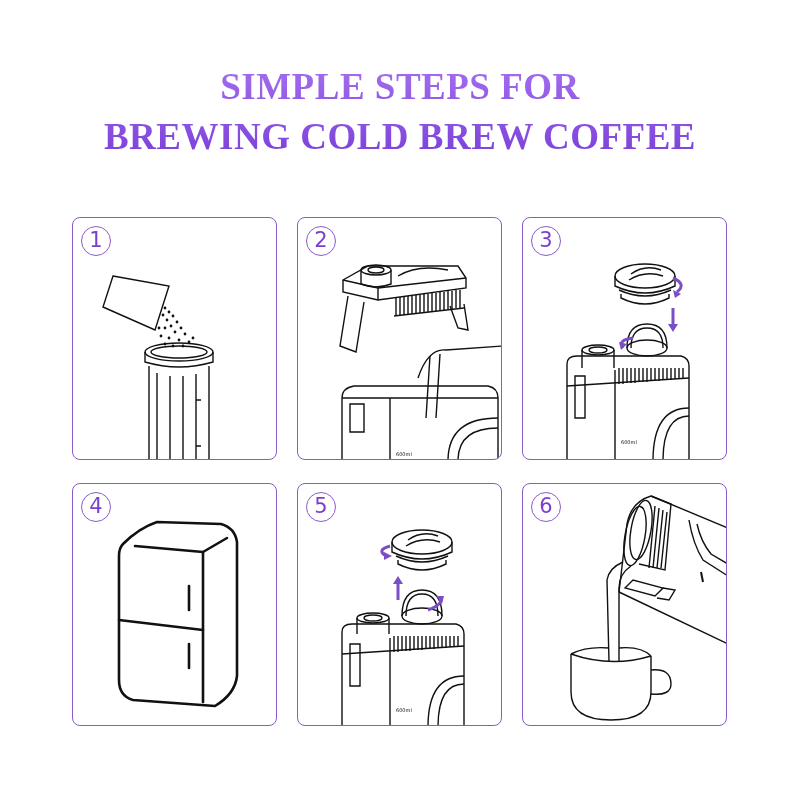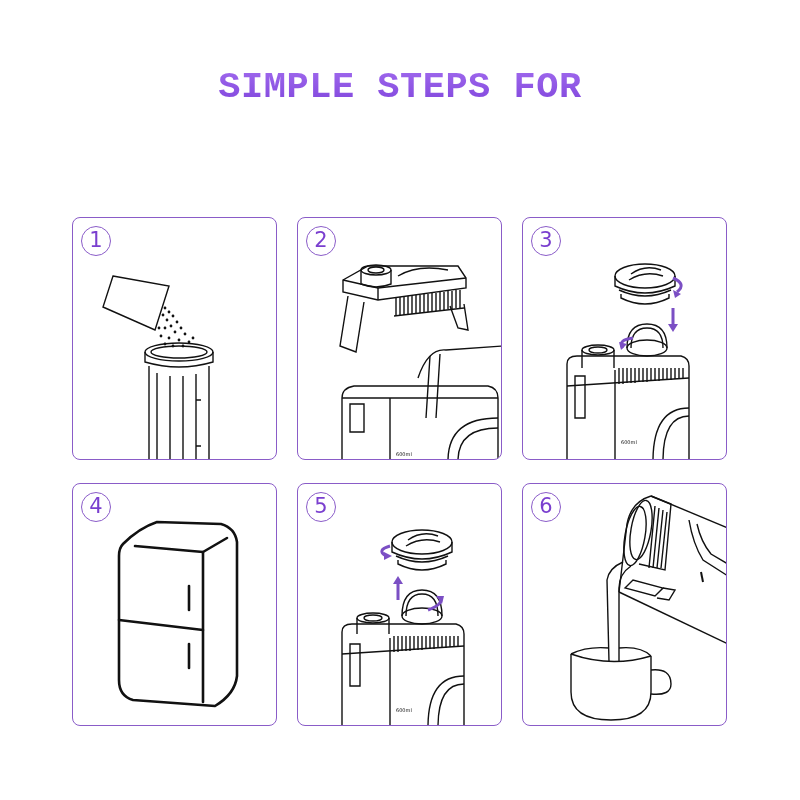--- a/index.html
+++ b/index.html
@@ -1,27 +1,28 @@
 <!DOCTYPE html>
 <html><head>
 <meta charset="utf-8">
 <style>
   html, body { margin:0; padding:0; background:#ffffff; }
   body { width:800px; height:800px; position:relative; overflow:hidden; font-family:"DejaVu Sans", sans-serif; }
-  .title { position:absolute; left:0; top:62px; width:800px; text-align:center; font-family:Liberation Mono, monospace; font-weight:bold; font-size:37px; line-height:50px; letter-spacing:0.5px;
+  .title { position:absolute; left:0; top:62px; width:800px; text-align:center; font-family:Liberation Serif, serif; font-weight:bold; font-size:37px; line-height:50px; letter-spacing:0.5px;
     background:linear-gradient(180deg,#a56ff0 0%,#7a3fd9 100%); -webkit-background-clip:text; background-clip:text; color:transparent; }
   .panel { position:absolute; width:205px; height:243px; border:1.5px solid #8a5cc8; border-radius:8px; box-sizing:border-box; overflow:hidden; background:#fff; }
   .num { position:absolute; left:8px; top:8px; width:30px; height:30px; border:1.5px solid #8a5cc8; border-radius:50%; box-sizing:border-box; color:#7a3fcf; font-size:21px; line-height:27px; text-align:center; }
   .art { position:absolute; left:0; top:0; width:205px; height:243px; }
 </style>
 </head>
 <body>
 
 <div class="title">
   <div>SIMPLE STEPS FOR</div>
+  <div>BREWING COLD BREW COFFEE</div>
 </div>
 
 <div class="panel" style="left:72px;top:217px;">
   <div class="num">1</div>
   <svg class="art" viewBox="0 0 205 243" fill="none" stroke="#111" stroke-width="1.4">
     <polygon points="40,58 96,68 82,112 30,89" fill="#fff"></polygon>
     <g fill="#111" stroke="none">
       <circle cx="92" cy="90" r="1.4"></circle>
         <circle cx="96" cy="94" r="1.4"></circle>
         <circle cx="100" cy="98" r="1.4"></circle>

